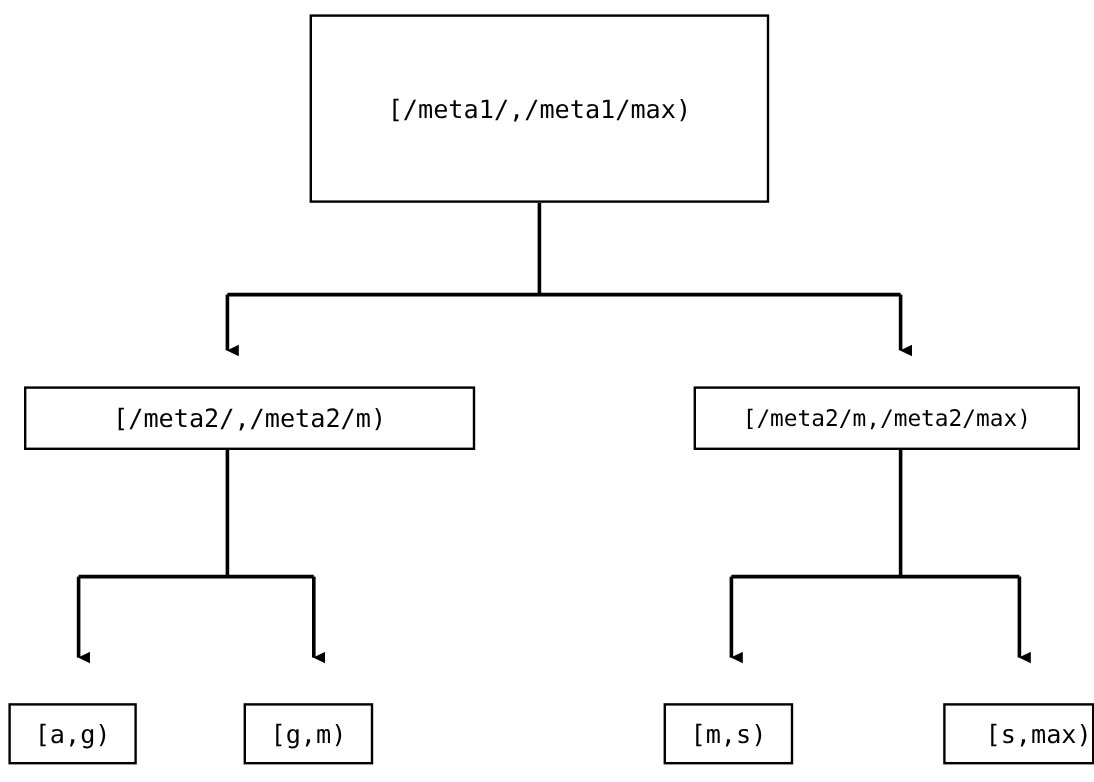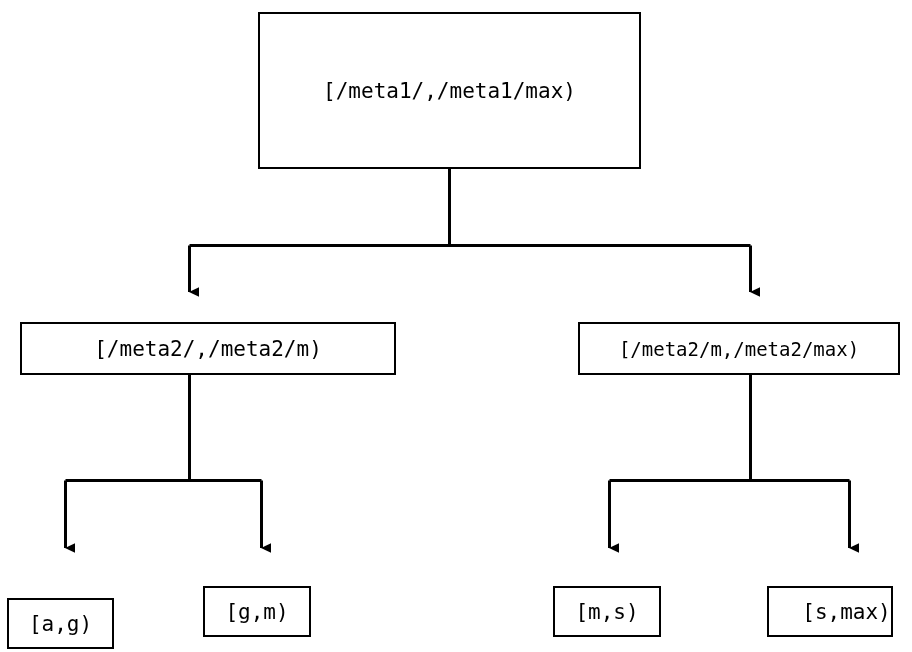--- a/index.html
+++ b/index.html
@@ -56,24 +56,24 @@
     top: 322px;
     width: 322px;
     height: 53px;
     font-size: 19px;
   }
   .node-leaf {
     top: 586px;
     height: 51px;
     font-size: 21px;
   }
-  .leaf-0 { left: 7px;   width: 107px; margin-top: 12px; }
+  .leaf-0 { left: 7px;   width: 107px; }
   .leaf-1 { left: 203px; width: 108px; }
   .leaf-2 { left: 553px; width: 108px; }
-  .leaf-3 { left: 767px; width: 126px; padding-left: 33px; }
+  .leaf-3 { left: 786px; width: 126px; padding-left: 33px; }
 </style>
 </head>
 <body>
 
 <div id="canvas">
 
   <svg id="connectors" viewBox="0 0 912 652" width="912" height="652" xmlns="http://www.w3.org/2000/svg">
     <defs>
       <marker id="arrow-down" markerWidth="16" markerHeight="16" refX="5" refY="9.5" orient="auto" markerUnits="userSpaceOnUse">
         <path d="M 0.2 0 L 9.8 0 L 5 10 Z" fill="#000000"></path>

